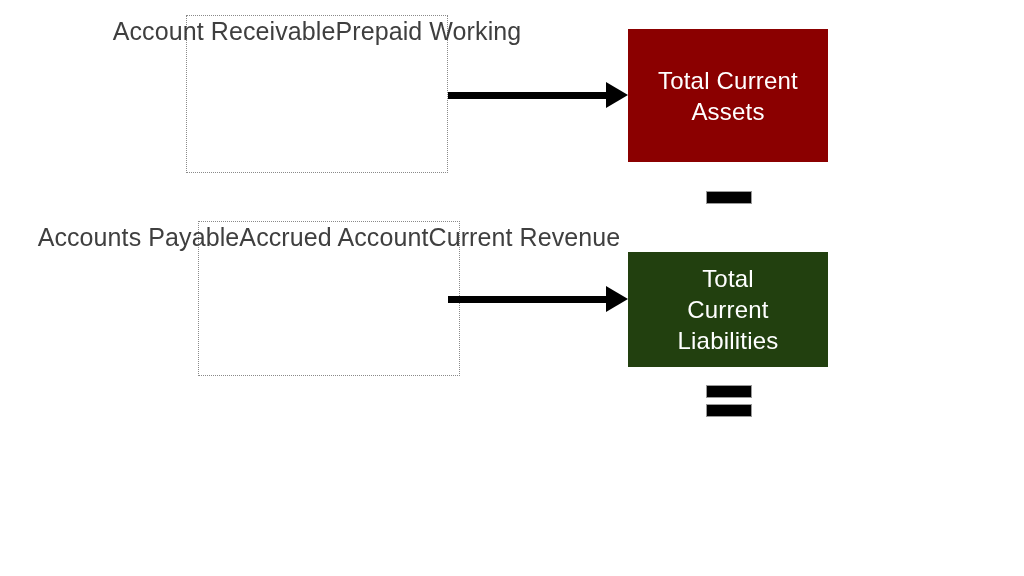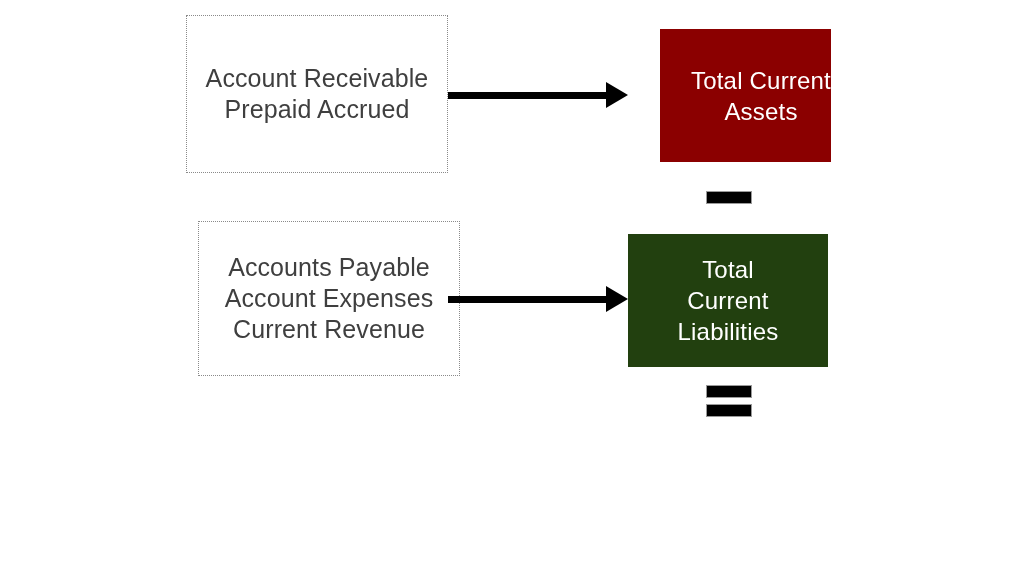--- a/index.html
+++ b/index.html
@@ -18,21 +18,21 @@
     overflow: hidden;
   }
 
   
   .source-box {
     position: absolute;
     border: 1px dotted #8a8a8a;
     background: #ffffff;
     box-sizing: border-box;
     display: flex;
-    flex-direction: column;
+    flex-direction: row;
     justify-content: center;
   }
   .source-line {
     font-size: 25px;
     line-height: 31px;
     color: #3f3f3f;
     font-weight: 300;
     letter-spacing: 0.1px;
     white-space: nowrap;
     text-align: center;
@@ -52,22 +52,22 @@
   }
   .result-label {
     font-size: 24px;
     line-height: 31px;
     color: #ffffff;
     font-weight: 300;
     letter-spacing: 0.2px;
     white-space: pre-line;
   }
 
-  #box-tca  { left: 660px; top: 29px;  width: 171px; height: 133px; justify-content: flex-end; }
-  #box-tcl  { left: 628px; top: 234px; width: 200px; height: 133px; }
+  #box-tca  { left: 628px; top: 29px;  width: 200px; height: 133px; }
+  #box-tcl  { left: 628px; top: 252px; width: 200px; height: 115px; }
   #box-nwc  { left: 628px; top: 433px; width: 200px; height: 133px; }
 
   
   .op {
     position: absolute;
   }
   .op-bar {
     position: absolute;
     background: #000000;
     border: 1px solid #9a9a9a;
@@ -96,26 +96,26 @@
   #arrow2-line { left: 448px; top: 296px; width: 160px; }
   #arrow2-head { left: 606px; top: 286px; }
 </style>
 </head>
 <body>
 
 <div id="canvas">
 
   <div class="source-box" id="box-assets">
     <div class="source-line">Account Receivable</div>
-    <div class="source-line">Prepaid Accrued</div>
+    <div class="source-line">Prepaid Working</div>
   </div>
 
   <div class="source-box" id="box-liab">
     <div class="source-line">Accounts Payable</div>
-    <div class="source-line">Account Expenses</div>
+    <div class="source-line">Accrued Account</div>
     <div class="source-line">Current Revenue</div>
   </div>
 
   <div class="arrow-line" id="arrow1-line"></div>
   <div class="arrow-head" id="arrow1-head"></div>
 
   <div class="arrow-line" id="arrow2-line"></div>
   <div class="arrow-head" id="arrow2-head"></div>
 
   <div class="result-box" id="box-tca" style="background:#8b0000;">

